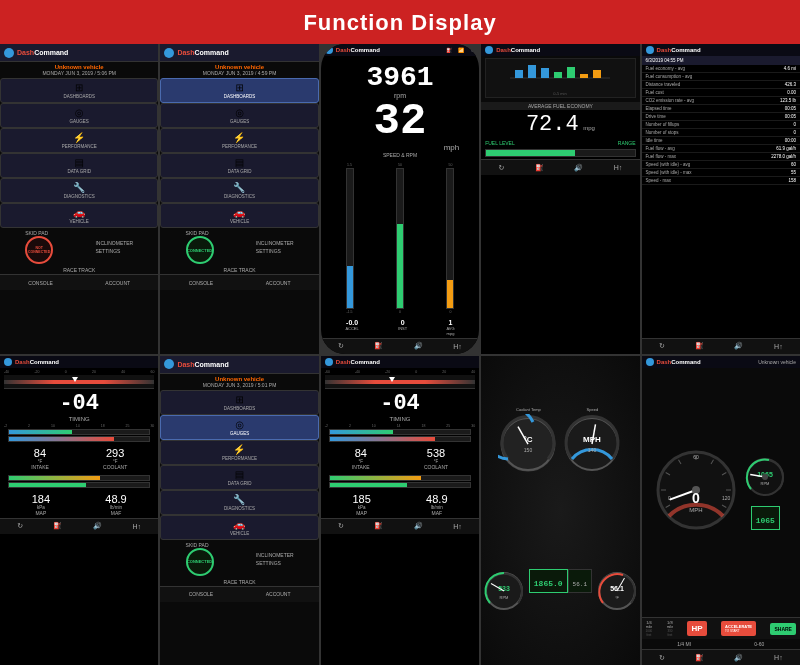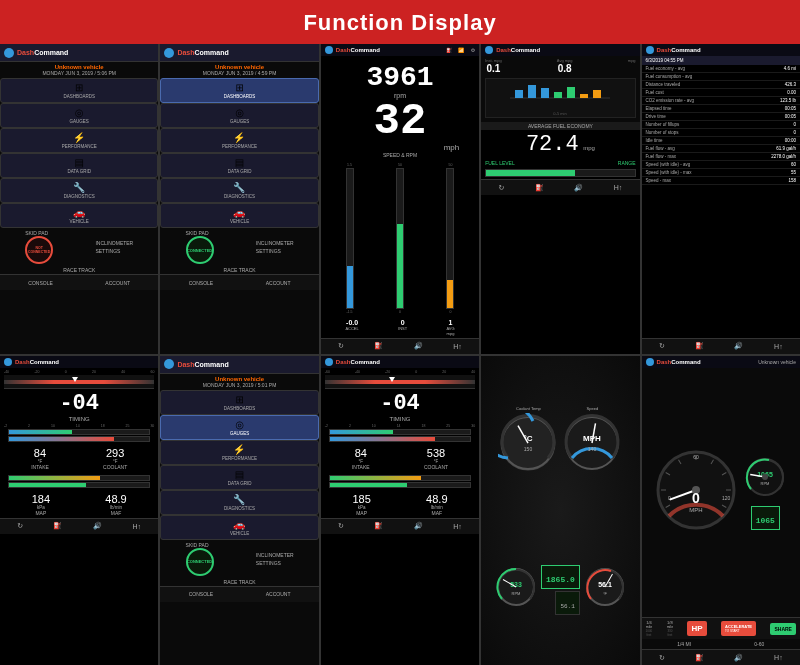--- a/index.html
+++ b/index.html
@@ -524,110 +524,97 @@
     </div>
     <div style="text-align:center;padding:1px 0;">
       <div class="skid-label">RACE TRACK</div>
     </div>
     <div class="bottom-bar">
       <span class="bottom-item">CONSOLE</span>
       <span class="bottom-item">ACCOUNT</span>
     </div>
   </div>
 
+  <div class="cell" style="background:#000;border-radius:24px;">
+    <div style="background:#0a0a14;padding:2px 4px;display:flex;justify-content:space-between;align-items:center;">
+      <div style="display:flex;align-items:center;">
+        <div class="logo-icon" style="width:8px;height:8px;"></div>
+        <span style="color:#fff;font-size:6px;font-weight:bold;"><span style="color:#e74c3c;">Dash</span>Command</span>
+      </div>
+      <div style="display:flex;gap:6px;">
+        <span style="color:#aaa;font-size:5px;">⛽</span>
+        <span style="color:#aaa;font-size:5px;">📶</span>
+        <span style="color:#aaa;font-size:5px;">⚙</span>
+      </div>
+    </div>
+    <div style="text-align:center;padding:3px 0 0;">
+      <div class="rpm-display">3961</div>
+      <div class="rpm-small">rpm</div>
+    </div>
+    <div style="text-align:center;">
+      <div class="speed-display">32</div>
+      <div class="mph-label">mph</div>
+    </div>
+    <div style="text-align:center;margin-bottom:2px;">
+      <div style="color:#aaa;font-size:5px;">SPEED &amp; RPM</div>
+    </div>
+    <div class="gauge-bars-area" style="height:40px;">
+      <div class="gauge-bar-container">
+        <div style="color:#666;font-size:3.5px;margin-bottom:1px;">1.5</div>
+        <div class="gauge-bar-outer" style="height:28px;">
+          <div class="gauge-bar-fill" style="height:30%;background:#3498db;"></div>
+        </div>
+        <div style="color:#666;font-size:3.5px;margin-top:1px;">-1.5</div>
+      </div>
+      <div class="gauge-bar-container">
+        <div style="color:#666;font-size:3.5px;margin-bottom:1px;">50</div>
+        <div class="gauge-bar-outer" style="height:28px;">
+          <div class="gauge-bar-fill" style="height:60%;background:#2ecc71;"></div>
+        </div>
+        <div style="color:#666;font-size:3.5px;margin-top:1px;">0</div>
+      </div>
+      <div class="gauge-bar-container">
+        <div style="color:#666;font-size:3.5px;margin-bottom:1px;">50</div>
+        <div class="gauge-bar-outer" style="height:28px;">
+          <div class="gauge-bar-fill" style="height:20%;background:#f39c12;"></div>
+        </div>
+        <div style="color:#666;font-size:3.5px;margin-top:1px;">0</div>
+      </div>
+    </div>
+    <div class="accel-row">
+      <div class="accel-value">
+        <div class="accel-num">-0.0</div>
+        <div class="accel-lbl">ACCEL</div>
+      </div>
+      <div class="accel-value">
+        <div class="accel-num">0</div>
+        <div class="accel-lbl">INST</div>
+      </div>
+      <div class="accel-value">
+        <div class="accel-num">1</div>
+        <div class="accel-lbl">AVG</div>
+        <div class="accel-lbl">mpg</div>
+      </div>
+    </div>
+    <div class="bottom-bar">
+      <span style="color:#aaa;font-size:7px;">↻</span>
+      <span style="color:#aaa;font-size:7px;">⛽</span>
+      <span style="color:#aaa;font-size:7px;">🔊</span>
+      <span style="color:#aaa;font-size:7px;">H↑</span>
+    </div>
+  </div>
+
   <div class="cell" style="background:#000;">
     <div style="background:#0a0a14;padding:2px 4px;display:flex;justify-content:space-between;align-items:center;">
       <div style="display:flex;align-items:center;">
         <div class="logo-icon" style="width:8px;height:8px;"></div>
         <span style="color:#fff;font-size:6px;font-weight:bold;"><span style="color:#e74c3c;">Dash</span>Command</span>
       </div>
-      <div style="display:flex;gap:6px;">
-        <span style="color:#aaa;font-size:5px;">⛽</span>
-        <span style="color:#aaa;font-size:5px;">📶</span>
-        <span style="color:#aaa;font-size:5px;">⚙</span>
-      </div>
-    </div>
-    <div style="text-align:center;padding:3px 0 0;">
-      <div class="rpm-display">3961</div>
-      <div class="rpm-small">rpm</div>
-    </div>
-    <div style="text-align:center;">
-      <div class="speed-display">32</div>
-      <div class="mph-label">mph</div>
-    </div>
-    <div style="text-align:center;margin-bottom:2px;">
-      <div style="color:#aaa;font-size:5px;">SPEED &amp; RPM</div>
-    </div>
-    <div class="gauge-bars-area" style="height:40px;">
-      <div class="gauge-bar-container">
-        <div style="color:#666;font-size:3.5px;margin-bottom:1px;">1.5</div>
-        <div class="gauge-bar-outer" style="height:28px;">
-          <div class="gauge-bar-fill" style="height:30%;background:#3498db;"></div>
-        </div>
-        <div style="color:#666;font-size:3.5px;margin-top:1px;">-1.5</div>
-      </div>
-      <div class="gauge-bar-container">
-        <div style="color:#666;font-size:3.5px;margin-bottom:1px;">50</div>
-        <div class="gauge-bar-outer" style="height:28px;">
-          <div class="gauge-bar-fill" style="height:60%;background:#2ecc71;"></div>
-        </div>
-        <div style="color:#666;font-size:3.5px;margin-top:1px;">0</div>
-      </div>
-      <div class="gauge-bar-container">
-        <div style="color:#666;font-size:3.5px;margin-bottom:1px;">50</div>
-        <div class="gauge-bar-outer" style="height:28px;">
-          <div class="gauge-bar-fill" style="height:20%;background:#f39c12;"></div>
-        </div>
-        <div style="color:#666;font-size:3.5px;margin-top:1px;">0</div>
-      </div>
-    </div>
-    <div class="accel-row">
-      <div class="accel-value">
-        <div class="accel-num">-0.0</div>
-        <div class="accel-lbl">ACCEL</div>
-      </div>
-      <div class="accel-value">
-        <div class="accel-num">0</div>
-        <div class="accel-lbl">INST</div>
-      </div>
-      <div class="accel-value">
-        <div class="accel-num">1</div>
-        <div class="accel-lbl">AVG</div>
-        <div class="accel-lbl">mpg</div>
-      </div>
-    </div>
-    <div class="bottom-bar">
-      <span style="color:#aaa;font-size:7px;">↻</span>
-      <span style="color:#aaa;font-size:7px;">⛽</span>
-      <span style="color:#aaa;font-size:7px;">🔊</span>
-      <span style="color:#aaa;font-size:7px;">H↑</span>
-    </div>
-  </div>
-
-  <div class="cell" style="background:#000;">
-    <div style="background:#0a0a14;padding:2px 4px;display:flex;justify-content:space-between;align-items:center;">
-      <div style="display:flex;align-items:center;">
-        <div class="logo-icon" style="width:8px;height:8px;"></div>
-        <span style="color:#fff;font-size:6px;font-weight:bold;"><span style="color:#e74c3c;">Dash</span>Command</span>
-      </div>
-    </div>
-
-    <div style="display:flex;justify-content:space-between;padding:2px 4px;background:#0a0a0a;">
-      <div style="text-align:center;">
-        <div style="color:#666;font-size:4px;">Inst. mpg</div>
-        <div style="color:#fff;font-size:10px;font-weight:bold;">0.1</div>
-      </div>
-      <div style="text-align:center;">
-        <div style="color:#666;font-size:4px;">Avg mpg</div>
-        <div style="color:#fff;font-size:10px;font-weight:bold;">0.8</div>
-      </div>
-      <div style="text-align:center;">
-        <div style="color:#666;font-size:4px;">mpg</div>
-      </div>
-    </div>
+    </div>
+
 
     <div style="padding:2px 4px;background:#0a0a0a;">
       <div style="height:40px;display:flex;align-items:center;justify-content:center;background:#111;border:1px solid #222;margin-bottom:2px;">
         <svg width="100" height="36">
           <line x1="0" y1="18" x2="100" y2="18" stroke="#333" stroke-width="1"></line>
           <rect x="5" y="10" width="8" height="8" fill="#3498db"></rect>
           <rect x="18" y="5" width="8" height="13" fill="#3498db"></rect>
           <rect x="31" y="8" width="8" height="10" fill="#3498db"></rect>
           <rect x="44" y="12" width="8" height="6" fill="#2ecc71"></rect>
           <rect x="57" y="7" width="8" height="11" fill="#2ecc71"></rect>
@@ -988,21 +975,21 @@
         <div style="display:flex;flex-direction:column;align-items:center;">
           <svg width="44" height="44" viewBox="0 0 44 44">
             <circle cx="22" cy="22" r="18" fill="#1a1a1a" stroke="#555" stroke-width="2"></circle>
             <path d="M 8 34 A 18 18 0 1 1 36 34" fill="none" stroke="#333" stroke-width="2"></path>
             <path d="M 8 34 A 18 18 0 0 1 22 4" fill="none" stroke="#2ecc71" stroke-width="2"></path>
             <text x="22" y="22" fill="#2ecc71" font-size="7" font-weight="bold" text-anchor="middle">533</text>
             <text x="22" y="30" fill="#aaa" font-size="4" text-anchor="middle">RPM</text>
             <line x1="22" y1="22" x2="22" y2="7" stroke="#fff" stroke-width="1" transform="rotate(-60, 22, 22)"></line>
           </svg>
         </div>
-        <div style="display:flex;flex-direction:column;align-items:flex-end;justify-content:center;">
+        <div style="display:flex;align-items:flex-start;justify-content:center;">
           <div style="background:#0a1a0a;border:1px solid #2ecc71;padding:2px 4px;margin-bottom:2px;">
             <span style="color:#2ecc71;font-size:8px;font-family:'Courier New',monospace;font-weight:bold;">1865.0</span>
           </div>
           <div style="background:#0a1a0a;border:1px solid #333;padding:2px 4px;">
             <span style="color:#aaa;font-size:6px;font-family:'Courier New',monospace;">56.1</span>
           </div>
         </div>
         <div style="display:flex;flex-direction:column;align-items:center;">
           <svg width="44" height="44" viewBox="0 0 44 44">
             <circle cx="22" cy="22" r="18" fill="#1a1a1a" stroke="#555" stroke-width="2"></circle>

